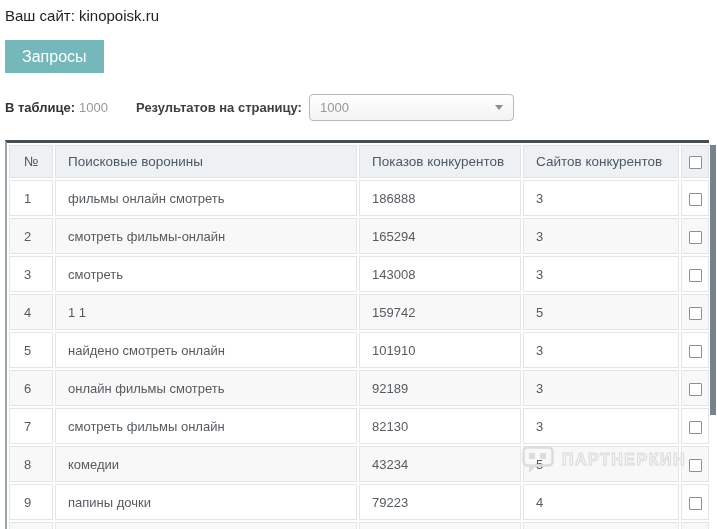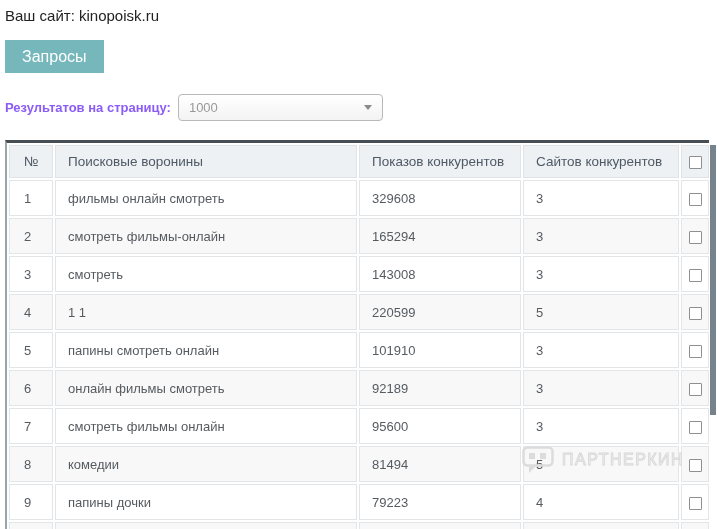--- a/index.html
+++ b/index.html
@@ -39,21 +39,21 @@
   .stats-row {
     margin: 21px 0 0 5px;
     display: flex;
     align-items: center;
     font-size: 13px;
     height: 27px;
   }
   .stat { margin-right: 28px; white-space: nowrap; }
   .stat .lbl { font-weight: bold; color: #333333; }
   .stat .val { color: #999999; margin-left: 4px; }
-  .per-page-label { font-weight: bold; color: #8b5cf6; margin-right: 7px; white-space: nowrap; }
+  .per-page-label { font-weight: bold; color: #404040; margin-right: 7px; white-space: nowrap; }
   .select-box {
     width: 205px; height: 27px;
     border: 1px solid #b9b9b9;
     border-radius: 4px;
     background: linear-gradient(#ffffff, #f3f3f3);
     display: flex; align-items: center; justify-content: space-between;
     padding: 0 10px;
     color: #999999;
     font-size: 13px;
     cursor: pointer;
@@ -121,39 +121,42 @@
   .watermark {
     position: absolute;
     left: 522px; top: 446px;
     display: flex; align-items: center;
     pointer-events: none;
     z-index: 5;
   }
   .wm-text {
     margin-left: 7px;
     font-size: 16px;
-    font-weight: normal;
+    font-weight: bold;
     letter-spacing: 1.5px;
     color: rgba(252,252,252,0.35);
     -webkit-text-stroke: 1px #d9d9d9;
     white-space: nowrap;
   }
 </style>
 </head>
 <body>
 
 <div class="page">
 
   <div class="site-title">Ваш сайт: kinopoisk.ru</div>
 
   <div class="btn-row">
     <button class="btn">Запросы</button>
   </div>
 
   <div class="stats-row">
+    <div class="stat">
+      <span class="lbl">В таблице:</span><span class="val">1000</span>
+    </div>
     <div class="per-page-label">Результатов на страницу:</div>
     <div class="select-box">
       <span>1000</span>
       <span class="select-arrow"></span>
     </div>
   </div>
 
   <div class="table-wrap">
     <table>
       <colgroup>
@@ -169,70 +172,70 @@
           <th class="c-query">Поисковые воронины</th>
           <th class="c-imp">Показов конкурентов</th>
           <th class="c-sites">Сайтов конкурентов</th>
           <th class="c-check"><input type="checkbox" class="head-check" style=""></th>
         </tr>
       </thead>
       <tbody>
           <tr>
     <td class="c-num">1</td>
     <td class="c-query">фильмы онлайн смотреть</td>
-    <td class="c-imp">329608</td>
+    <td class="c-imp">186888</td>
     <td class="c-sites">3</td>
     <td class="c-check"><input type="checkbox" style=""></td>
   </tr>
           <tr>
     <td class="c-num">2</td>
     <td class="c-query">смотреть фильмы-онлайн</td>
     <td class="c-imp">165294</td>
     <td class="c-sites">3</td>
     <td class="c-check"><input type="checkbox" style=""></td>
   </tr>
           <tr>
     <td class="c-num">3</td>
     <td class="c-query">смотреть</td>
     <td class="c-imp">143008</td>
     <td class="c-sites">3</td>
     <td class="c-check"><input type="checkbox" style=""></td>
   </tr>
           <tr>
     <td class="c-num">4</td>
     <td class="c-query">1 1</td>
-    <td class="c-imp">220599</td>
+    <td class="c-imp">159742</td>
     <td class="c-sites">5</td>
     <td class="c-check"><input type="checkbox" style=""></td>
   </tr>
           <tr>
     <td class="c-num">5</td>
-    <td class="c-query">папины смотреть онлайн</td>
+    <td class="c-query">найдено смотреть онлайн</td>
     <td class="c-imp">101910</td>
     <td class="c-sites">3</td>
     <td class="c-check"><input type="checkbox" style=""></td>
   </tr>
           <tr>
     <td class="c-num">6</td>
     <td class="c-query">онлайн фильмы смотреть</td>
     <td class="c-imp">92189</td>
     <td class="c-sites">3</td>
     <td class="c-check"><input type="checkbox" style=""></td>
   </tr>
           <tr>
     <td class="c-num">7</td>
     <td class="c-query">смотреть фильмы онлайн</td>
-    <td class="c-imp">95600</td>
+    <td class="c-imp">82130</td>
     <td class="c-sites">3</td>
     <td class="c-check"><input type="checkbox" style=""></td>
   </tr>
           <tr>
     <td class="c-num">8</td>
     <td class="c-query">комедии</td>
-    <td class="c-imp">81494</td>
+    <td class="c-imp">43234</td>
     <td class="c-sites">5</td>
     <td class="c-check"><input type="checkbox" style=""></td>
   </tr>
           <tr>
     <td class="c-num">9</td>
     <td class="c-query">папины дочки</td>
     <td class="c-imp">79223</td>
     <td class="c-sites">4</td>
     <td class="c-check"><input type="checkbox" style=""></td>
   </tr>

